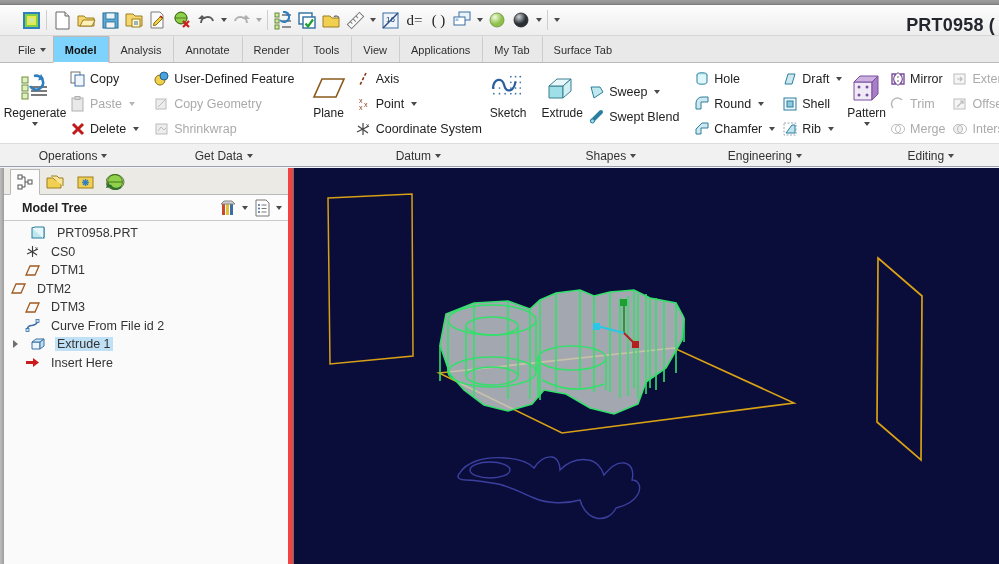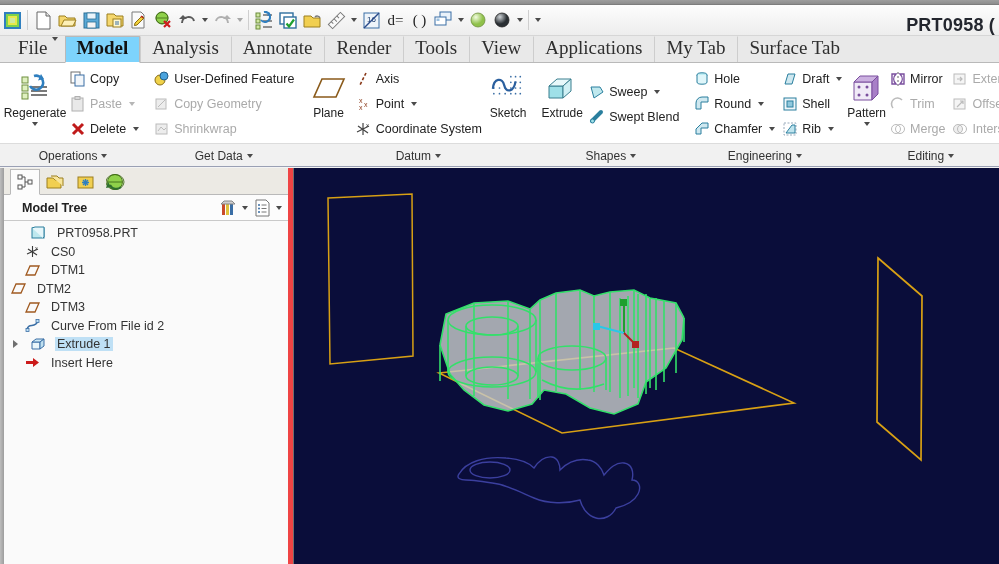--- a/index.html
+++ b/index.html
@@ -15,21 +15,21 @@
     position:absolute; left:0; top:0; width:999px; height:5px;
     background:linear-gradient(#9e9e9e,#8d8d8d);
     border-bottom:1px solid #7d7d7d;
   }
 
   
   .qat{
     position:absolute; left:0; top:5px; width:999px; height:31px;
     background:linear-gradient(#fdfdfd,#ededed);
     border-bottom:1px solid #d6d6d6;
-    display:flex; align-items:center; padding-left:0;
+    display:flex; align-items:center; padding-left:19px;
   }
   .qbtn{
     width:24px; height:25px; display:flex; align-items:center; justify-content:center;
     position:relative;
   }
   .qbtn svg{ display:block; }
   .qsep{ width:1px; height:20px; background:#cfcfcf; margin:0 3px; }
   .qcaret{
     width:11px; height:25px; display:flex; align-items:center; justify-content:center;
     font-size:7px; color:#555;
@@ -42,23 +42,23 @@
     letter-spacing:0.2px;
   }
 
   
   .tabstrip{
     position:absolute; left:0; top:36px; width:999px; height:27px;
     background:#e9e9e9; border-bottom:1px solid #b9b9b9;
     display:flex; align-items:flex-end; padding-left:6px;
   }
   .tab{
-    height:26px; padding:0 11px; font-size:19px; color:#2f2f2f;
-    display:flex; align-items:flex-start; border:1px solid transparent;
-    border-bottom:none; white-space:nowrap;font-family:Liberation Serif, serif;
+    height:26px; padding:0 11px; font-size:11px; color:#2f2f2f;
+    display:flex; align-items:center; border:1px solid transparent;
+    border-bottom:none; white-space:nowrap;
   }
   .tab.file{ color:#2f2f2f; padding-right:6px;}
   .tab.file .fcar{ margin-left:4px; width:0;height:0;
      border-left:3px solid transparent;border-right:3px solid transparent;border-top:4px solid #4a4a4a;}
   .tab.sep{ border-left:1px solid #cdcdcd; }
   .tab.active{
     background:#7dd3fc; border:1px solid #b9b9b9; border-bottom:1px solid #fff;
     font-weight:bold; margin-bottom:-1px; height:27px; color:#111;
   }
 

